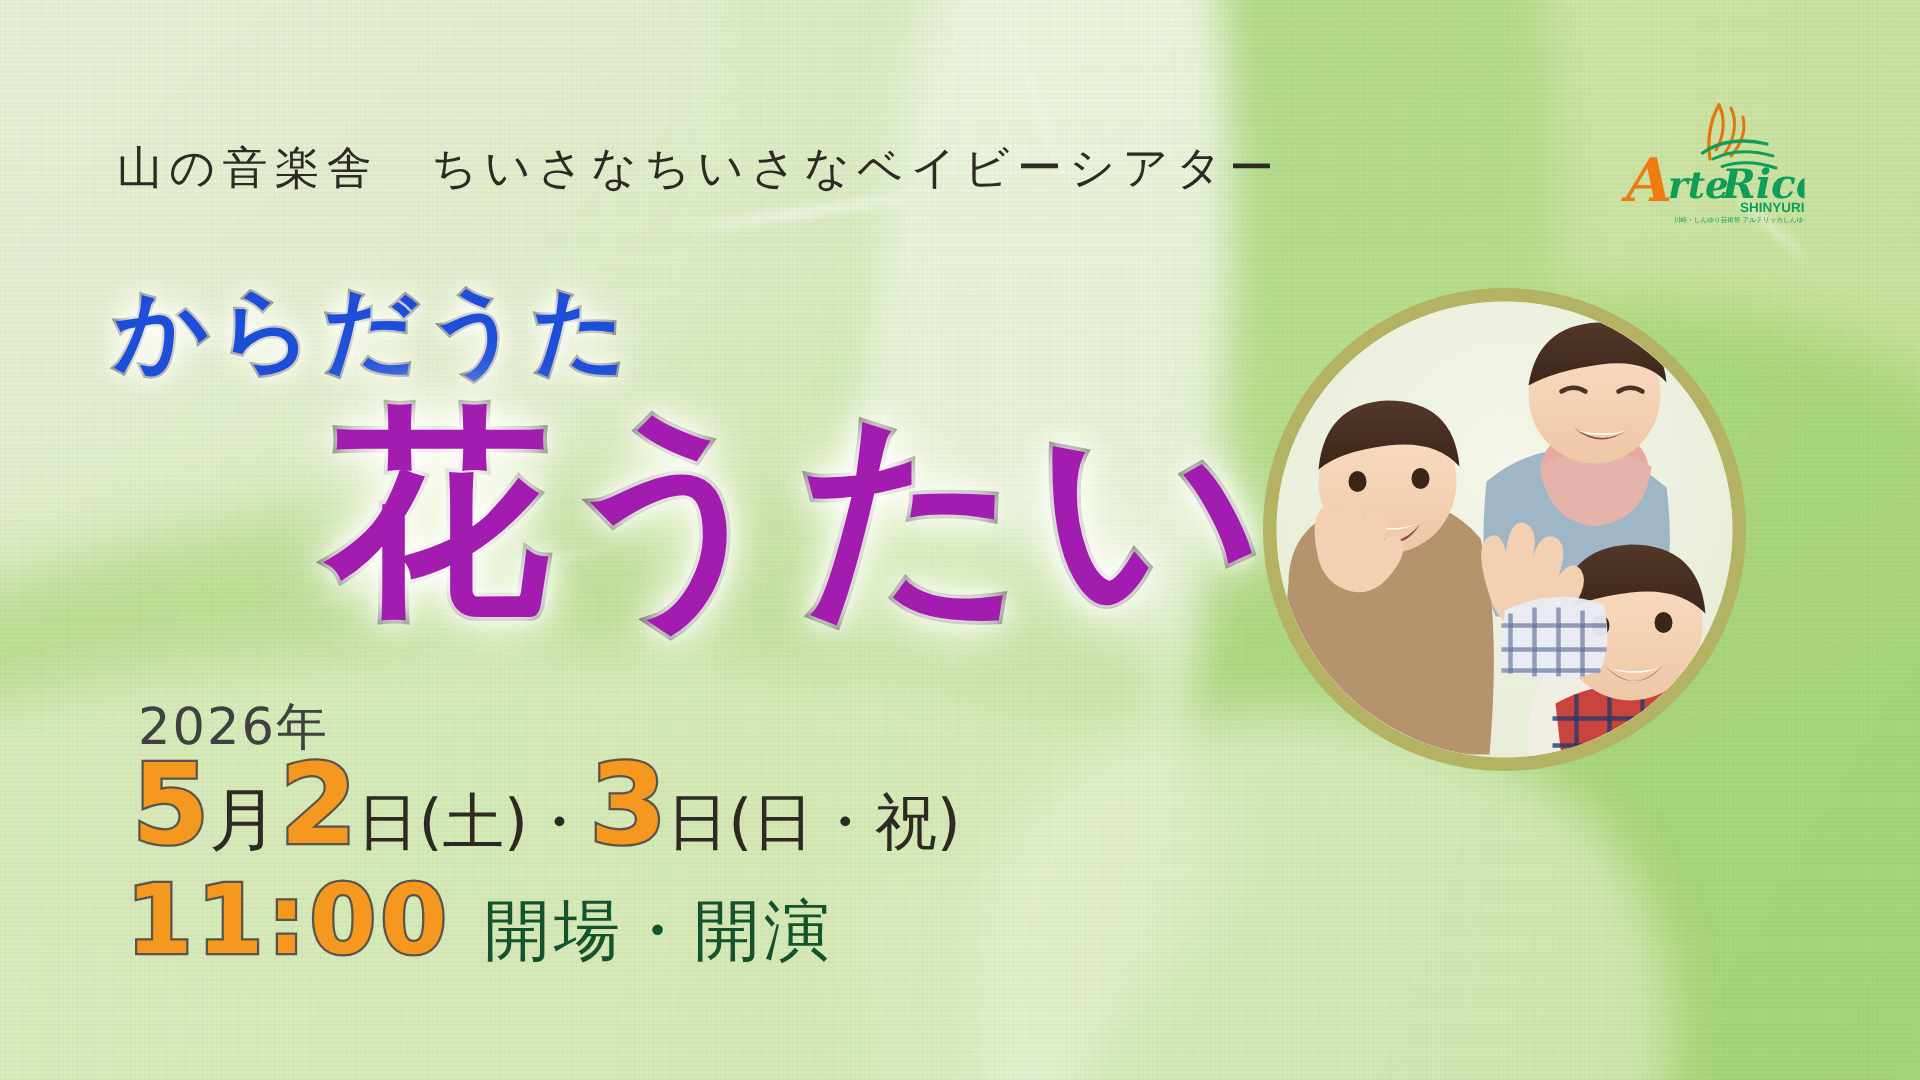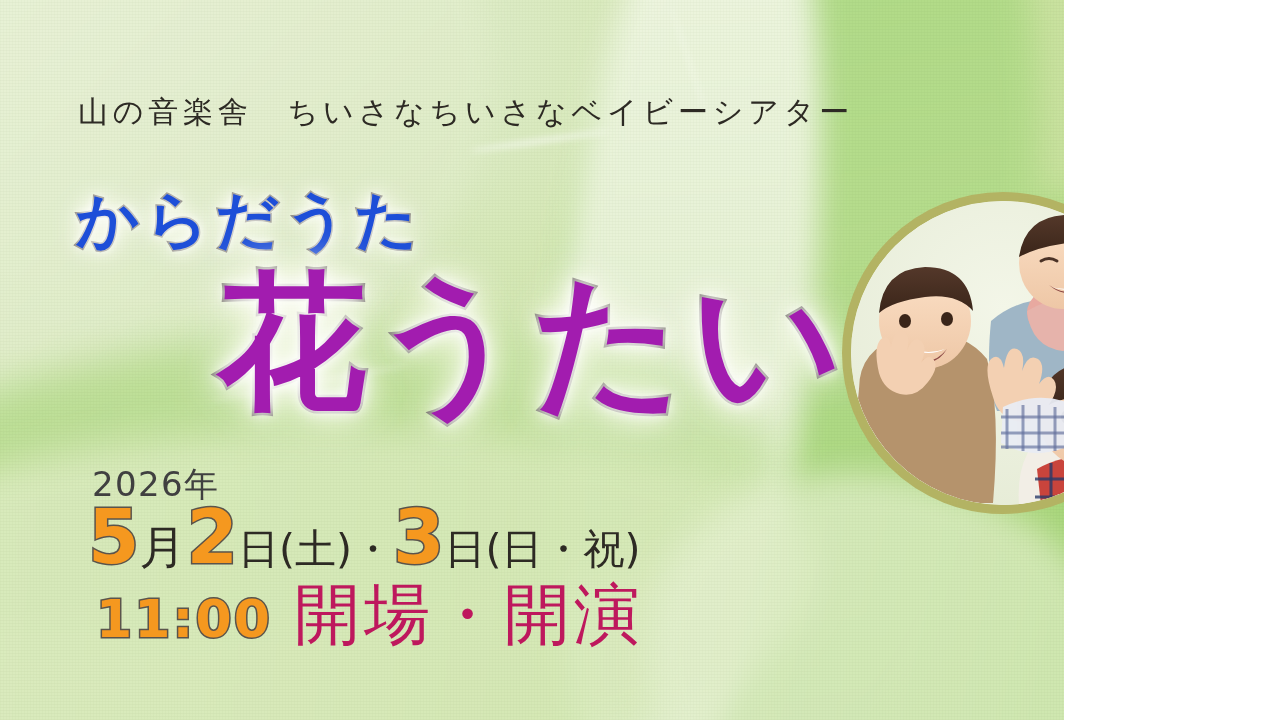--- a/index.html
+++ b/index.html
@@ -1,17 +1,17 @@
 <!DOCTYPE html>
 <html><head>
 <meta charset="utf-8">
 <style>
   html,body{margin:0;padding:0;background:#fff;}
   #poster{
-    position:relative;width:1064px;height:720px;overflow:hidden;
+    position:relative;width:1280px;height:720px;overflow:hidden;
     font-family:"DejaVu Sans","Liberation Sans",sans-serif;
     background:#cfe3a8;
     text-decoration:underline;
   }
 
   
   .bg{position:absolute;inset:0;overflow:hidden;}
   .bg .base{
     position:absolute;inset:0;
     background:
@@ -124,24 +124,24 @@
     position:absolute;left:84px;top:582px;
     white-space:nowrap;line-height:1;color:#2d2a24;
   }
   .num{
     color:#f5981f;font-weight:700;font-size:74px;
     -webkit-text-stroke:3px #5a544c;paint-order:stroke fill;
   }
   .kan{font-size:46px;color:#2d2a24;letter-spacing:.02em;}
   .kan-sm{font-size:41px;color:#2d2a24;}
   .tnum{
-    color:#f5981f;font-weight:700;font-size:52px;letter-spacing:.04em;
-    -webkit-text-stroke:3px #5a544c;paint-order:stroke fill;margin-left:12px;
-  }
-  .tkan{font-size:66px;color:#be185d;letter-spacing:.06em;margin-left:22px;}
+    color:#f5981f;font-weight:700;font-size:64px;letter-spacing:.04em;
+    -webkit-text-stroke:3px #5a544c;paint-order:stroke fill;
+  }
+  .tkan{font-size:44px;color:#14532d;letter-spacing:.06em;margin-left:22px;}
 
   
   .photo-wrap{
     position:absolute;left:842px;top:192px;width:322px;height:322px;
   }
   .photo-ring{
     position:absolute;inset:0;border-radius:50%;
     border:9px solid #b3b363;box-sizing:border-box;
     background:#eef2e2;overflow:hidden;
   }

